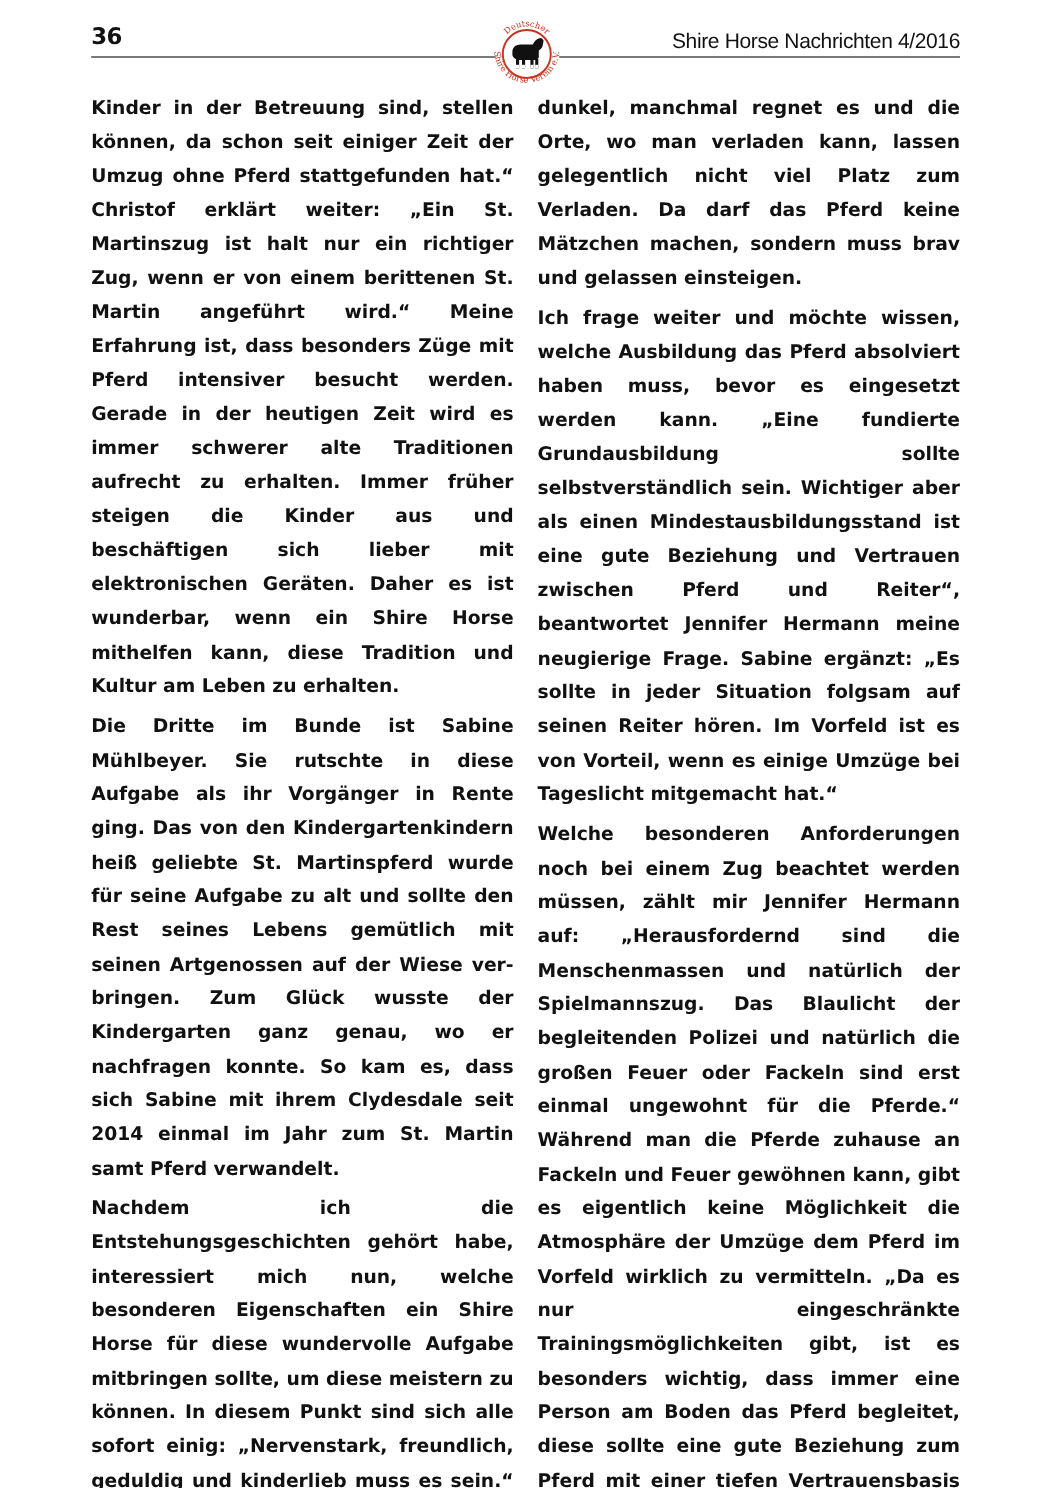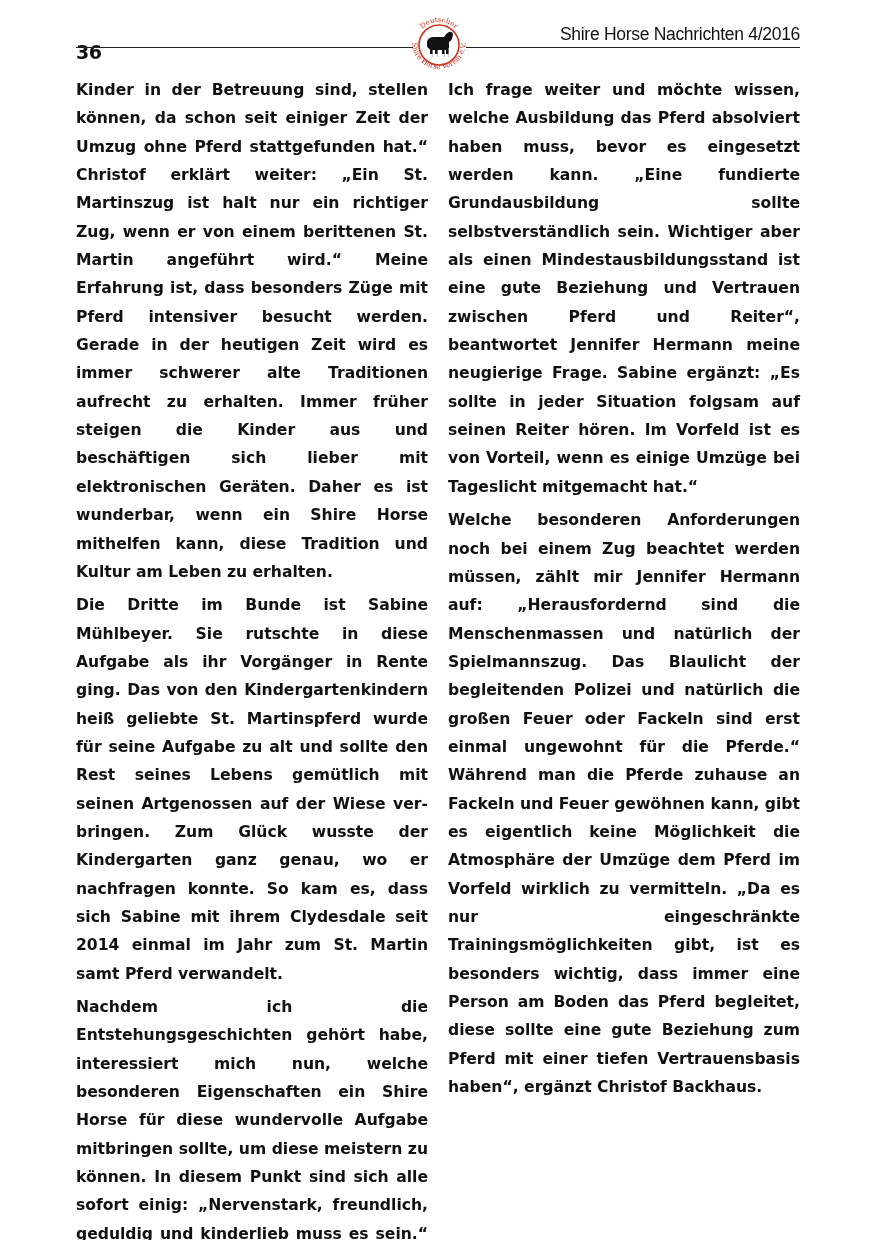--- a/index.html
+++ b/index.html
@@ -1,19 +1,19 @@
 <!DOCTYPE html>
 <html><head>
 <meta charset="utf-8">
 <style>
   html, body { margin: 0; padding: 0; background: #ffffff; }
   body { width: 874px; height: 1240px; position: relative; overflow: hidden;
          font-family: "DejaVu Sans", sans-serif; color: #111; }
   .header { position: absolute; left: 0; top: 0; width: 874px; height: 80px; }
-  .page-num { position: absolute; left: 76px; top: 41px; font-size: 19px; font-weight: bold;
+  .page-num { position: absolute; left: 76px; top: 20px; font-size: 19px; font-weight: bold;
               font-family: "DejaVu Sans", sans-serif; letter-spacing: -0.5px; text-align: right; }
   .rule-left { position: absolute; left: 76px; top: 47px; width: 337px; height: 0; border-top: 1.5px solid #222; }
   .rule-right { position: absolute; left: 466px; top: 47px; width: 334px; height: 0; border-top: 1.5px solid #222; }
   .pub-title { position: absolute; right: 74px; top: 24px; font-size: 17.5px;
                font-family: "Liberation Sans", sans-serif; letter-spacing: -0.3px; }
   .logo { position: absolute; left: 406px; top: 12px; width: 66px; height: 66px; }
   .col { position: absolute; top: 76px; width: 352px; font-size: 15.6px; line-height: 28.35px;
          text-align: justify; hyphens: manual; }
   .col-left { left: 76px; }
   .col-right { left: 448px; }
@@ -58,15 +58,16 @@
   <div class="pub-title">Shire Horse Nachrichten 4/2016</div>
 </div>
 
 <div class="col col-left">
   <p>Kinder in der Betreuung sind, stellen kön­nen, da schon seit einiger Zeit der Umzug ohne Pferd stattgefunden hat.“ Christof erklärt weiter: „Ein St. Martinszug ist halt nur ein richtiger Zug, wenn er von einem berittenen St. Martin angeführt wird.“ Mei­ne Erfahrung ist, dass besonders Züge mit Pferd intensiver besucht werden. Gerade in der heutigen Zeit wird es immer schwe­rer alte Traditionen aufrecht zu erhalten. Immer früher steigen die Kinder aus und beschäftigen sich lieber mit elektronischen Geräten. Daher es ist wunderbar, wenn ein Shire Horse mithelfen kann, diese Tra­dition und Kultur am Leben zu erhalten.</p>
   <p>Die Dritte im Bunde ist Sabine Mühlbeyer. Sie rutschte in diese Aufgabe als ihr Vor­gänger in Rente ging. Das von den Kinder­gartenkindern heiß geliebte St. Martins­pferd wurde für seine Aufgabe zu alt und sollte den Rest seines Lebens gemütlich mit seinen Artgenossen auf der Wiese ver­bringen. Zum Glück wusste der Kindergar­ten ganz genau, wo er nachfragen konnte. So kam es, dass sich Sabine mit ihrem Cly­desdale seit 2014 einmal im Jahr zum St. Martin samt Pferd verwandelt.</p>
   <p>Nachdem ich die Entstehungsgeschichten gehört habe, interessiert mich nun, wel­che besonderen Eigenschaften ein Shire Horse für diese wundervolle Aufgabe mitbringen sollte, um diese meistern zu können. In diesem Punkt sind sich alle so­fort einig: „Nervenstark, freundlich, gedul­dig und kinderlieb muss es sein.“ Christof ergänzt, dass es auch kein Problem mit dem Verladen haben darf. Oft sind die Be­dingungen zum Verladen schwierig. Es ist</p>
 </div>
 
 <div class="col col-right">
+  <p>dunkel, manchmal regnet es und die Orte, wo man verladen kann, lassen gelegent­lich nicht viel Platz zum Verladen. Da darf das Pferd keine Mätzchen machen, son­dern muss brav und gelassen einsteigen.</p>
   <p>Ich frage weiter und möchte wissen, wel­che Ausbildung das Pferd absolviert haben muss, bevor es eingesetzt werden kann. „Eine fundierte Grundausbildung sollte selbstverständlich sein. Wichtiger aber als einen Mindestausbildungsstand ist eine gute Beziehung und Vertrauen zwischen Pferd und Reiter“, beantwortet Jennifer Hermann meine neugierige Frage. Sabine ergänzt: „Es sollte in jeder Situation folg­sam auf seinen Reiter hören. Im Vorfeld ist es von Vorteil, wenn es einige Umzüge bei Tageslicht mitgemacht hat.“</p>
   <p>Welche besonderen Anforderungen noch bei einem Zug beachtet werden müssen, zählt mir Jennifer Hermann auf: „Heraus­fordernd sind die Menschenmassen und natürlich der Spielmannszug. Das Blaulicht der begleitenden Polizei und natürlich die großen Feuer oder Fackeln sind erst ein­mal ungewohnt für die Pferde.“ Während man die Pferde zuhause an Fackeln und Feuer gewöhnen kann, gibt es eigentlich keine Möglichkeit die Atmosphäre der Umzüge dem Pferd im Vorfeld wirklich zu vermitteln. „Da es nur eingeschränkte Trainingsmöglichkeiten gibt, ist es beson­ders wichtig, dass immer eine Person am Boden das Pferd begleitet, diese sollte eine gute Beziehung zum Pferd mit einer tiefen Vertrauensbasis haben“, ergänzt Christof Backhaus.</p>
 </div>
 
 </body></html>

